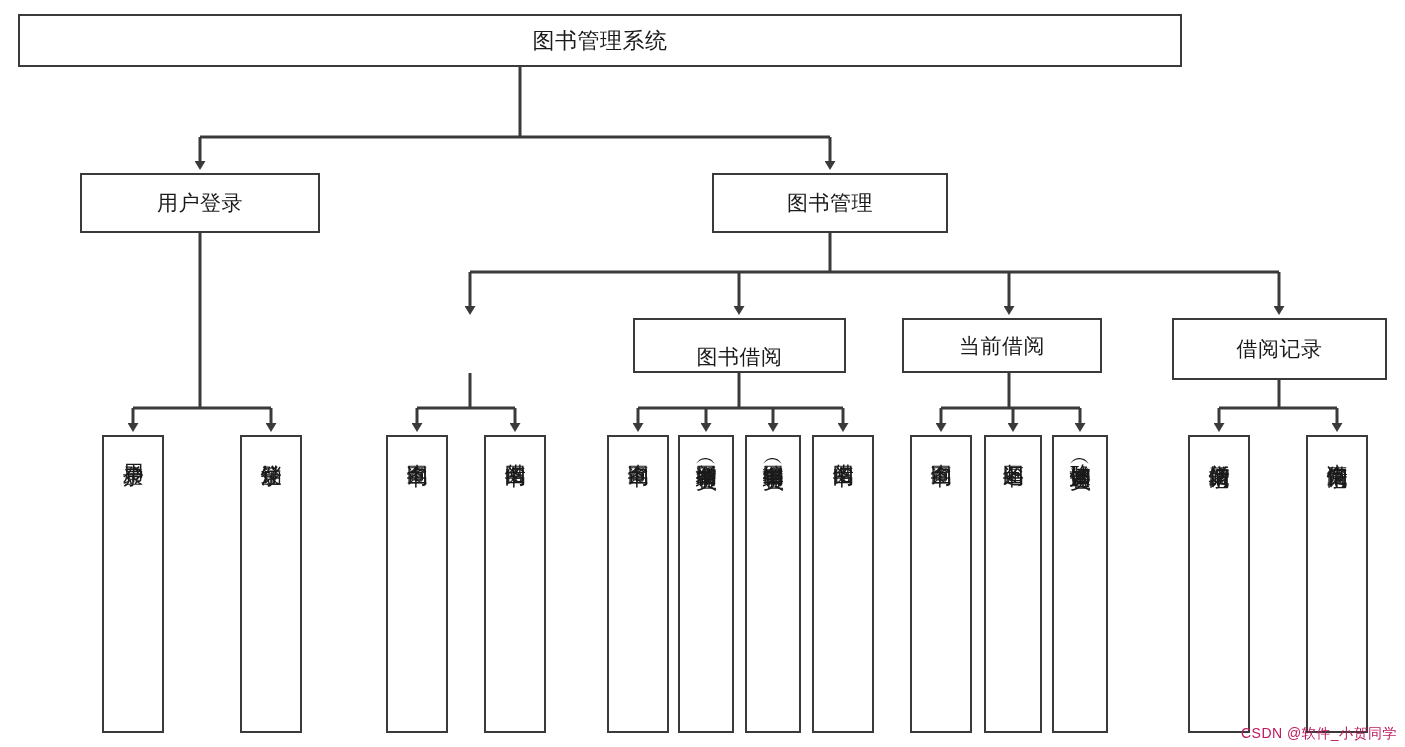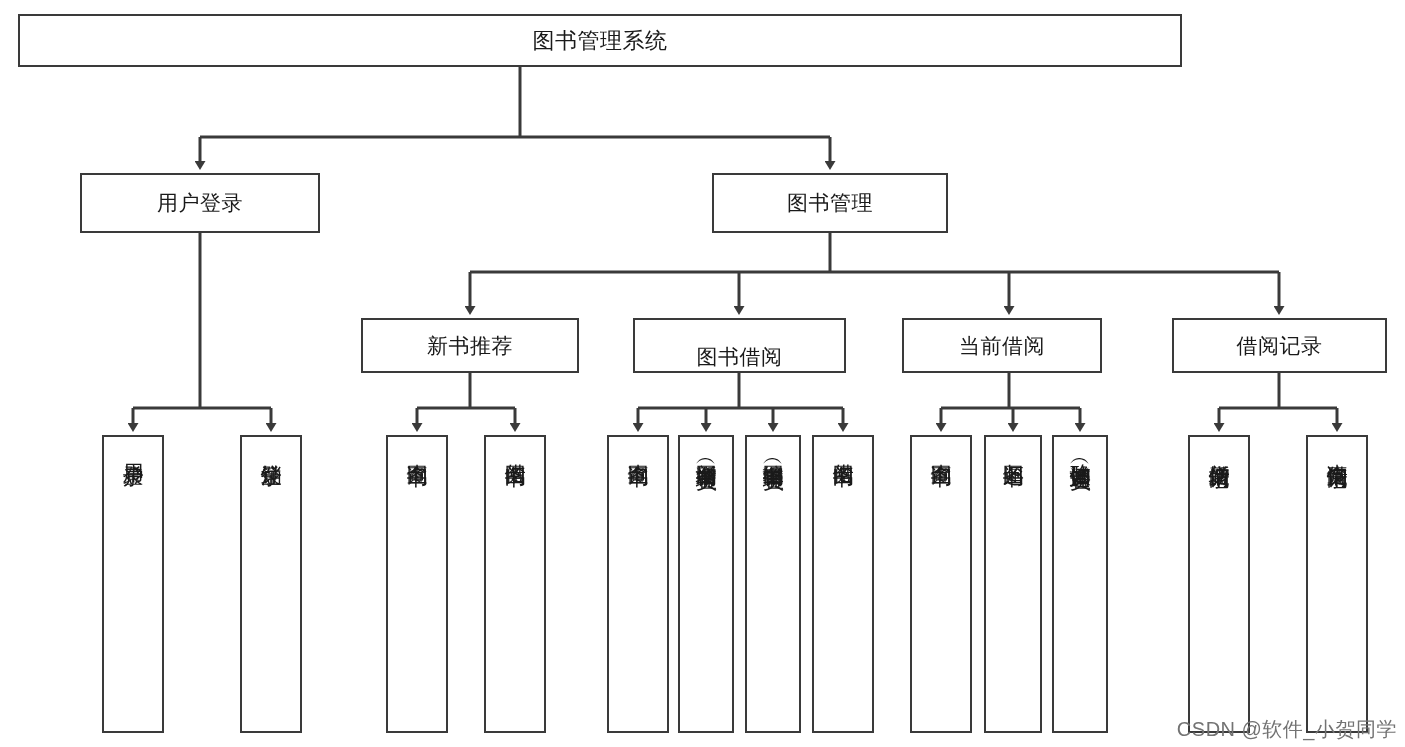--- a/index.html
+++ b/index.html
@@ -53,22 +53,22 @@
   .node.vert span {
     writing-mode: vertical-rl;
     text-orientation: upright;
     display: block;
   }
   .node.root { font-size: 22px; }
   .watermark {
     position: absolute;
     right: 8px;
     bottom: 4px;
-    font-size: 20px;
-    color: #737373;
+    font-size: 14px;
+    color: #be185d;
     letter-spacing: 0.5px;
     white-space: nowrap;
   }
 </style>
 </head>
 <body>
 
 <div id="canvas">
 
   <svg id="edges" viewBox="0 0 1405 747" xmlns="http://www.w3.org/2000/svg">
@@ -125,30 +125,27 @@
     <span>图书管理系统</span>
   </div>
 
   <div class="node horiz" id="node-l1-0" style="left: 80px; top: 173px; width: 240px; height: 60px;">
     <span>用户登录</span>
   </div>
   <div class="node horiz" id="node-l1-1" style="left: 712px; top: 173px; width: 236px; height: 60px;">
     <span>图书管理</span>
   </div>
 
-  <div class="node horiz" id="node-l2-0" style="left: 361px; top: 318px; width: 218px; height: 55px;">
-    <span>新书推荐</span>
-  </div>
   <div class="node horiz" id="node-l2-1" style="left: 633px; top: 318px; width: 213px; height: 55px; align-items: flex-end;">
     <span>图书借阅</span>
   </div>
   <div class="node horiz" id="node-l2-2" style="left: 902px; top: 318px; width: 200px; height: 55px;">
     <span>当前借阅</span>
   </div>
-  <div class="node horiz" id="node-l2-3" style="left: 1172px; top: 318px; width: 215px; height: 55px;">
+  <div class="node horiz" id="node-l2-3" style="left: 1172px; top: 318px; width: 215px; height: 62px;">
     <span>借阅记录</span>
   </div>
 
   <div class="node vert" id="node-leaf-0" style="left: 102px; top: 435px; width: 62px; height: 298px;">
     <span>用户登录</span>
   </div>
   <div class="node vert" id="node-leaf-1" style="left: 240px; top: 435px; width: 62px; height: 298px;">
     <span>注销登录</span>
   </div>
   <div class="node vert" id="node-leaf-2" style="left: 386px; top: 435px; width: 62px; height: 298px;">

